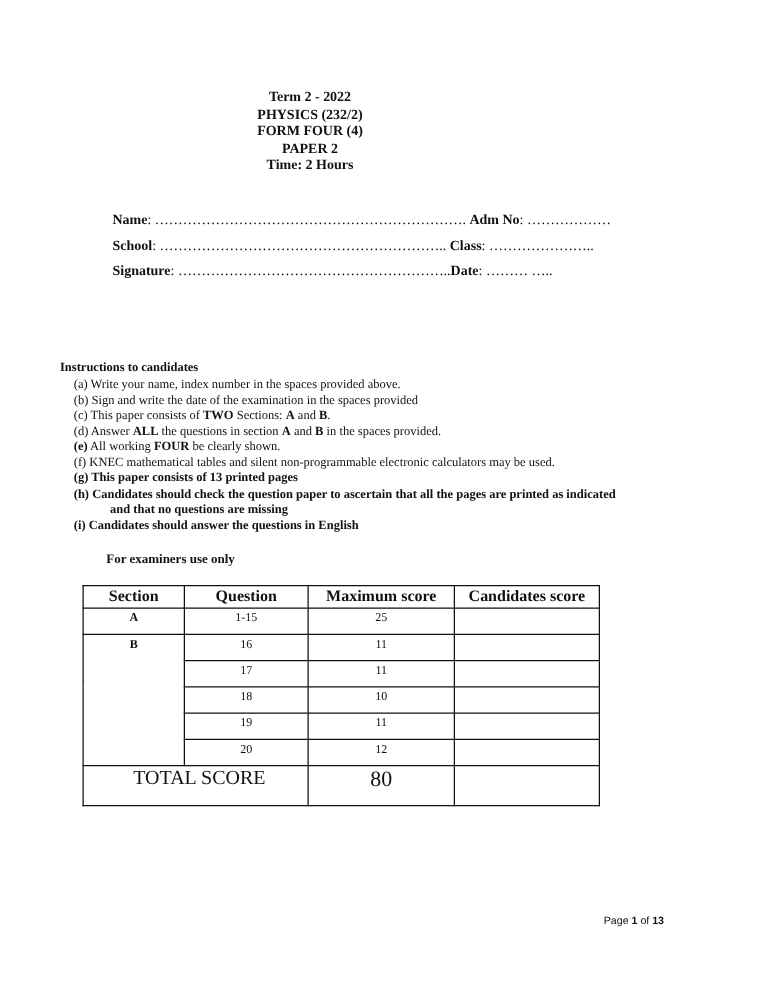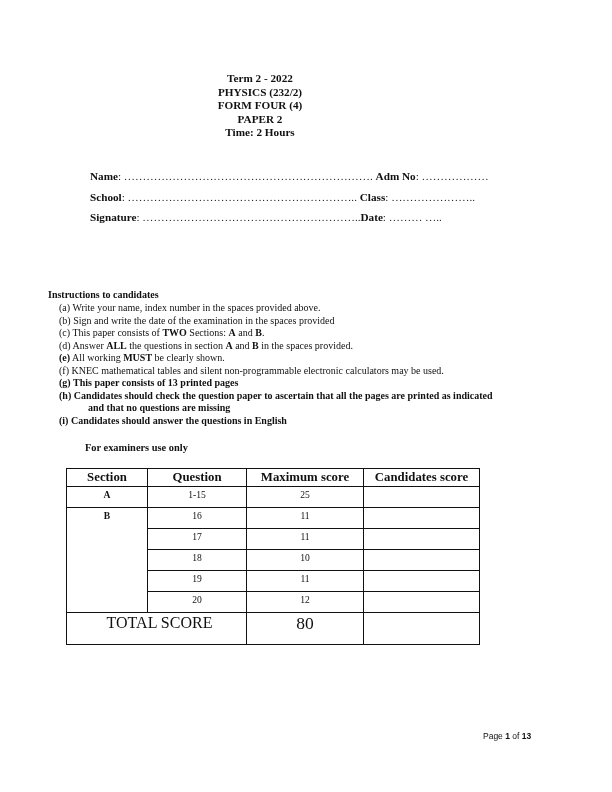--- a/index.html
+++ b/index.html
@@ -1,19 +1,19 @@
 <!DOCTYPE html>
 <html><head>
 <meta charset="utf-8">
 <style>
   html, body { margin: 0; padding: 0; background: #ffffff; }
   body { width: 612px; height: 792px; position: relative; overflow: hidden;
          font-family: "Liberation Serif", serif; color: #111; }
   .abs { position: absolute; }
-  .header { left: 0; width: 496px; top: 72px; text-align: center; font-weight: bold; font-size: 11.2px; line-height: 13.6px; margin-left: 12px; }
+  .header { left: 0; width: 496px; top: 72px; text-align: center; font-weight: bold; font-size: 11.2px; line-height: 13.6px; }
   .field-row { left: 90px; width: 440px; font-size: 11.2px; white-space: nowrap; }
   .field-row b { font-weight: bold; margin-top: 47px; }
   .instr-title { left: 48px; top: 289px; font-weight: bold; font-size: 10px; }
   .instr { left: 59px; top: 302px; font-size: 10px; line-height: 12.5px; width: 540px; }
   .instr div { white-space: nowrap; }
   .instr .bold { font-weight: bold; }
   .instr .indent { padding-left: 29px; }
   .examiners { left: 85px; top: 442px; font-weight: bold; font-size: 10.4px; }
   table.score { position: absolute; left: 66px; top: 468px; border-collapse: collapse; font-size: 9.6px; border-radius: 25px; }
   table.score td, table.score th { border: 1.3px solid #111; padding: 0; text-align: center; vertical-align: top; }
@@ -46,21 +46,21 @@
 <div class="abs field-row" style="top:211px;">
   <b>Signature</b><span>: …………………………………………………..</span><b>Date</b><span>: ……… …..</span>
 </div>
 
 <div class="abs instr-title">Instructions to candidates</div>
 <div class="abs instr" id="instr-list">
     <div><span> (a) Write your name, index number in the spaces provided above.</span></div>
     <div><span>(b) Sign and write the date of the examination in the spaces provided</span></div>
     <div><span>(c) This paper consists of </span><span class="bold">TWO</span><span> Sections: </span><span class="bold">A</span><span> and </span><span class="bold">B</span><span>.</span></div>
     <div><span>(d) Answer </span><span class="bold">ALL</span><span> the questions in section </span><span class="bold">A</span><span> and </span><span class="bold">B</span><span> in the spaces provided.</span></div>
-    <div><span class="bold">(e)</span><span> All working </span><span class="bold">MUST</span><span> be clearly shown.</span></div>
+    <div><span class="bold">(e)</span><span> All working </span><span class="bold">FOUR</span><span> be clearly shown.</span></div>
     <div><span>(f) KNEC mathematical tables and silent non-programmable electronic calculators may be used.</span></div>
     <div><span class="bold">(g) This paper consists of 13 printed pages</span></div>
     <div><span class="bold">(h) Candidates should check the question paper to ascertain that all the pages are printed as indicated</span></div>
     <div class="indent"><span class="bold">and that no questions are missing</span></div>
     <div><span class="bold">(i) Candidates should answer the questions in English</span></div>
   </div>
 
 <div class="abs examiners">For examiners use only</div>
 
 <table class="score">

